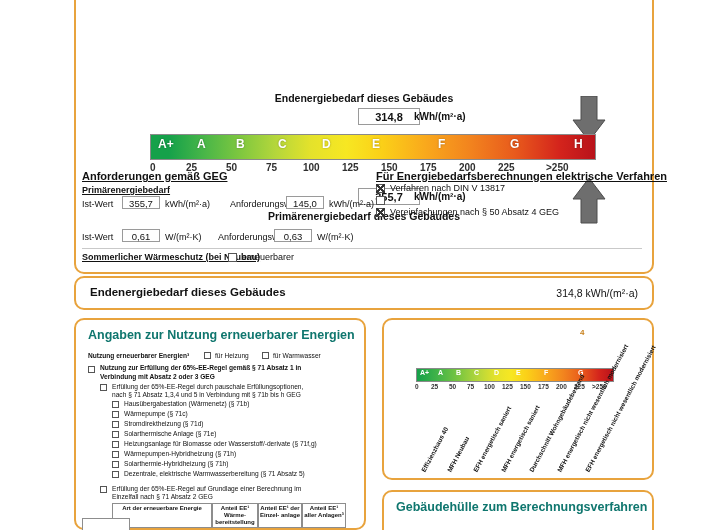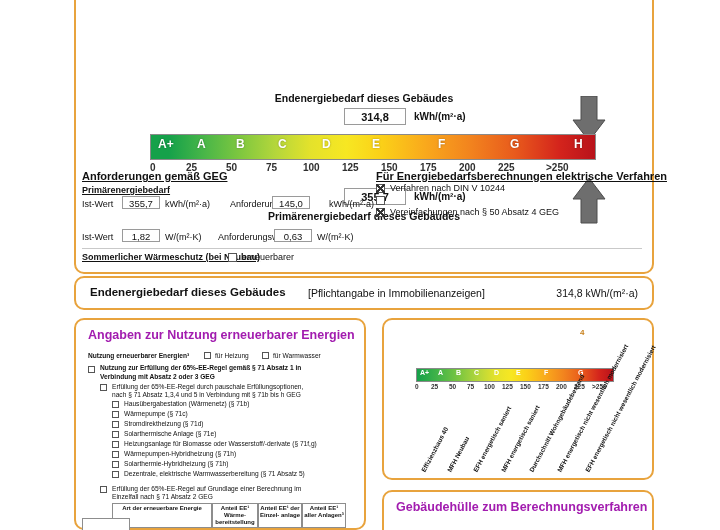--- a/index.html
+++ b/index.html
@@ -42,20 +42,21 @@
   }
   .ee-label-box {
     position: absolute;
     border: 1px solid #9a9a9a;
     background: #ffffff;
     font-size: 11px;
     font-weight: bold;
     text-align: center;
     box-sizing: border-box;
     padding-top: 2px;
+    margin-left: 14px;
   }
   .unit {
     position: absolute;
     font-size: 10px;
     font-weight: bold;
   }
   .arrow-down, .arrow-up {
     position: absolute;
     width: 34px;
     height: 46px;
@@ -159,21 +160,21 @@
     font-size: 10.5px;
   }
 
   
   #ee-panel { left: 74px; top: 318px; width: 292px; height: 212px; }
   .panel-title {
     position: absolute;
     left: 12px; top: 8px;
     font-size: 12.5px;
     font-weight: bold;
-    color: #a21caf;
+    color: #0f766e;
   }
   .sm {
     position: absolute;
     font-size: 6.6px;
     white-space: nowrap;
   }
   .sm-b { font-weight: bold; }
   .chk-sm {
     position: absolute;
     width: 6.5px; height: 6.5px;
@@ -291,46 +292,45 @@
 
   <div class="hdr-ul" style="left:82px; top:170px;">Anforderungen gemäß GEG</div>
   <div class="hdr-ul" style="left:376px; top:170px;">Für Energiebedarfsberechnungen elektrische Verfahren</div>
 
   <div class="txt txt-b" style="left:82px; top:185px; text-decoration:underline;">Primärenergiebedarf</div>
 
   <div class="txt" style="left:82px; top:199px;">Ist-Wert</div>
   <div class="val-box" style="left:122px; top:196px; width:38px; height:13px;">355,7</div>
   <div class="txt" style="left:165px; top:199px;">kWh/(m²·a)</div>
   <div class="txt" style="left:230px; top:199px;">Anforderungswert</div>
-  <div class="val-box" style="left:272px; top:196px; width:38px; height:13px;">145,0</div>
+  <div class="val-box" style="left:286px; top:196px; width:38px; height:13px;">145,0</div>
   <div class="txt" style="left:329px; top:199px;">kWh/(m²·a)</div>
 
 
   <div class="txt" style="left:82px; top:232px;">Ist-Wert</div>
-  <div class="val-box" style="left:122px; top:229px; width:38px; height:13px;">1,82</div>
+  <div class="val-box" style="left:122px; top:229px; width:38px; height:13px;">0,61</div>
   <div class="txt" style="left:165px; top:232px;">W/(m²·K)</div>
   <div class="txt" style="left:218px; top:232px;">Anforderungswert</div>
   <div class="val-box" style="left:274px; top:229px; width:38px; height:13px;">0,63</div>
   <div class="txt" style="left:317px; top:232px;">W/(m²·K)</div>
 
   <div class="hr-thin" style="left:82px; top:248px; width:560px;"></div>
 
   <div class="txt txt-b" style="left:82px; top:252px; text-decoration:underline;">Sommerlicher Wärmeschutz (bei Neubau)</div>
   <div class="chk" style="left:228px; top:253px;"></div>
   <div class="txt" style="left:242px; top:252px;">erneuerbarer</div>
 
   <div class="chk x" style="left:376px; top:184px;"></div>
-  <div class="txt" style="left:390px; top:183px;">Verfahren nach DIN V 10244</div>
+  <div class="txt" style="left:390px; top:183px;">Verfahren nach DIN V 13817</div>
   <div class="chk" style="left:376px; top:196px;"></div>
   <div class="chk x" style="left:376px; top:208px;"></div>
   <div class="txt" style="left:390px; top:207px;">Vereinfachungen nach § 50 Absatz 4 GEG</div>
 
   <div class="panel" id="banner-panel">
     <div class="bt" style="left:14px;">Endenergiebedarf dieses Gebäudes</div>
-    <div class="bt2" style="left:232px;">[Pflichtangabe in Immobilienanzeigen]</div>
     <div class="bval">314,8 kWh/(m²·a)</div>
   </div>
 
   <div class="panel" id="ee-panel">
     <div class="panel-title">Angaben zur Nutzung erneuerbarer Energien</div>
 
     <div class="sm sm-b" style="left:12px; top:32px;">Nutzung erneuerbarer Energien³</div>
     <div class="chk-sm" style="left:128px; top:32px;"></div>
     <div class="sm" style="left:139px; top:32px;">für Heizung</div>
     <div class="chk-sm" style="left:186px; top:32px;"></div>

